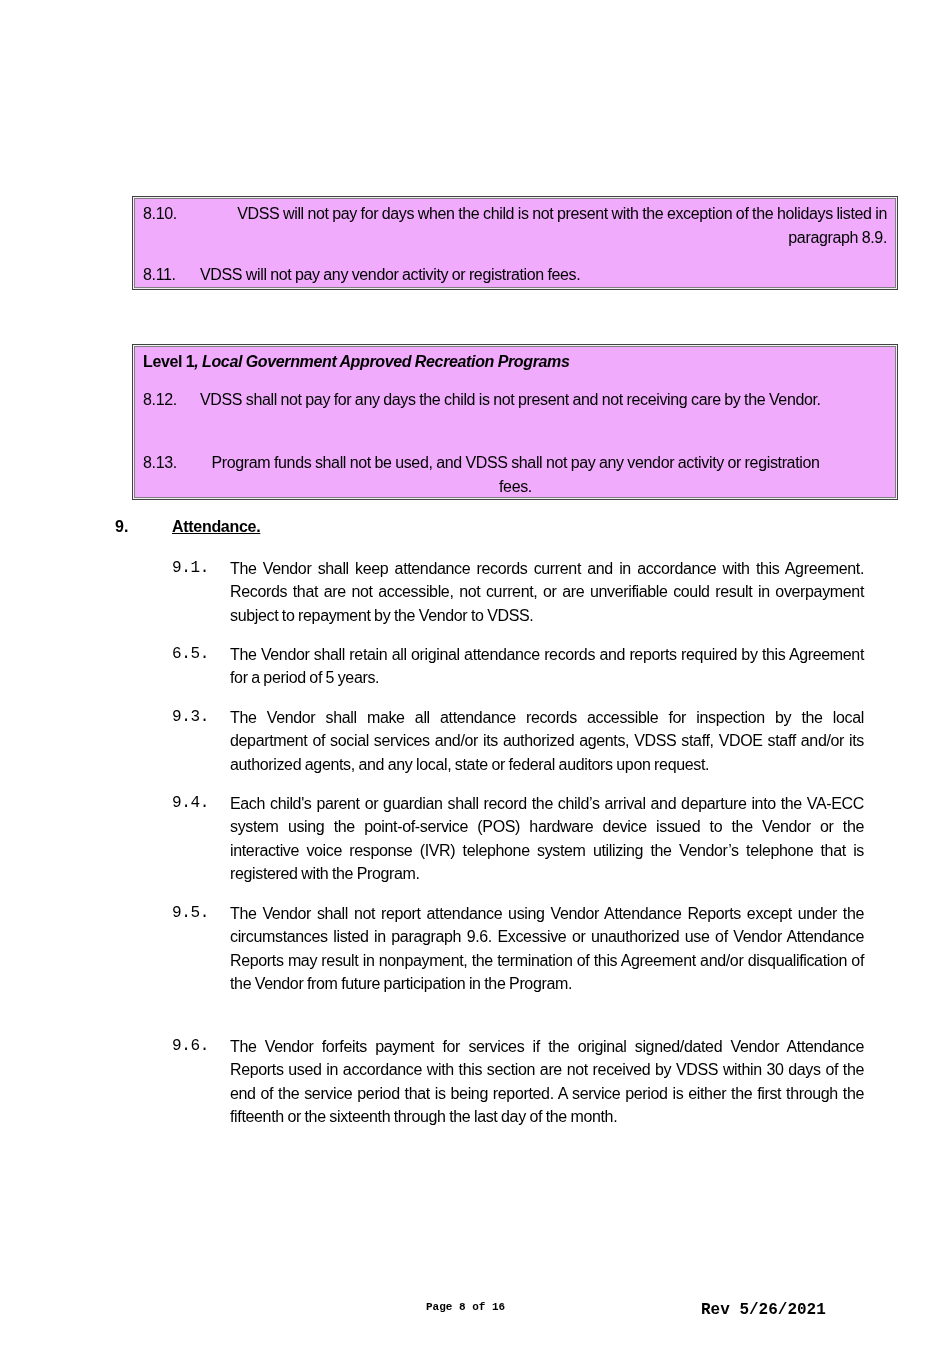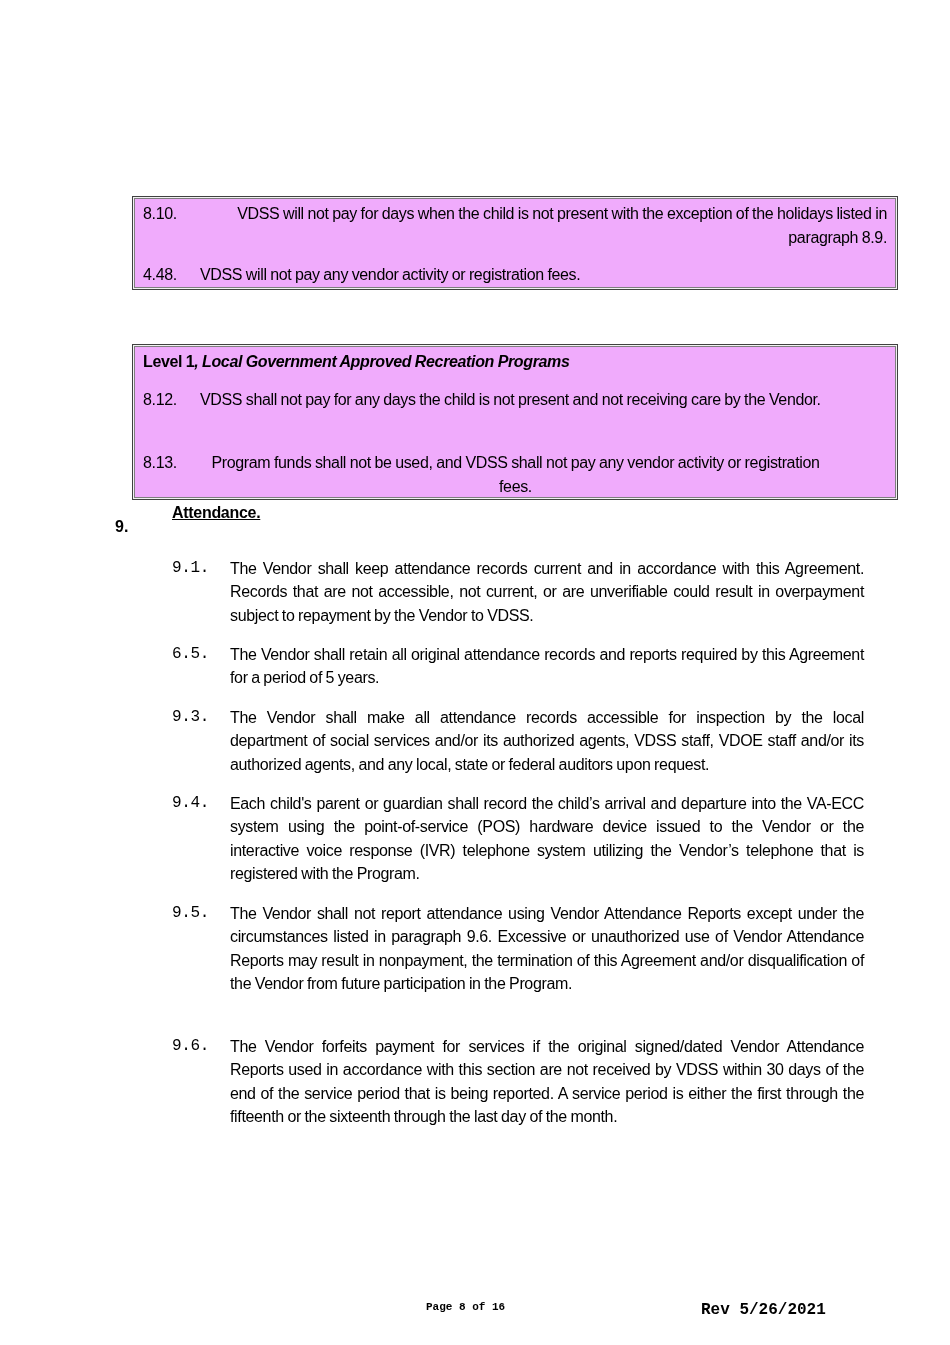--- a/index.html
+++ b/index.html
@@ -20,41 +20,41 @@
   }
   .box1 { top: 196px; height: 92px; }
   .box2 { top: 344px; height: 154px; }
   .box-item { position: absolute; left: 10px; right: 10px; }
   .num { position: absolute; left: 0; top: 0; }
   .txt { position: absolute; left: 57px; right: 0; text-align: justify; }
   .box-heading { position: absolute; left: 10px; top: 5px; font-weight: bold; }
   .box-heading i { font-style: italic; }
 
   .sec-num { position: absolute; left: 115px; top: 518px; font-weight: bold; font-size: 16px; }
-  .sec-title { position: absolute; left: 172px; top: 504px; font-weight: bold; text-decoration: underline; font-size: 16px; letter-spacing: -0.3px; }
+  .sec-title { position: absolute; left: 172px; top: 518px; font-weight: bold; text-decoration: underline; font-size: 16px; letter-spacing: -0.3px; }
 
   .para { position: absolute; left: 172px; width: 692px; font-size: 16px; line-height: 23.4px; letter-spacing: -0.35px; word-spacing: -0.5px; }
   .para .pnum { position: absolute; left: 0; top: 0; font-family: Liberation Mono, monospace; }
   .para .ptxt { position: absolute; left: 58px; right: 0; text-align: justify; text-align-last: left; }
 
   .footer-page { position: absolute; left: 426px; top: 1301px; font-family: "Liberation Mono", monospace; font-size: 11px; font-weight: bold; }
   .footer-rev { position: absolute; left: 701px; top: 1301px; font-family: "Liberation Mono", monospace; font-size: 16px; font-weight: bold; }
 </style>
 </head>
 <body>
 
 <div class="page">
 
   <div class="box box1">
     <div class="box-item" style="top:5px;">
       <span class="num">8.10.</span>
       <span class="txt" style="left:52px; text-indent:0; text-align:right;">VDSS will not pay for days when the child is not present with the exception of the holidays listed in paragraph 8.9.</span>
     </div>
     <div class="box-item" style="top:66px;">
-      <span class="num">4.48.</span>
+      <span class="num">8.11.</span>
       <span class="txt">VDSS will not pay any vendor activity or registration fees.</span>
     </div>
   </div>
 
   <div class="box box2">
     <div class="box-heading">
       <span>Level 1</span><i>, Local Government Approved Recreation Programs</i>
     </div>
     <div class="box-item" style="top:43px;">
       <span class="num">8.12.</span>

